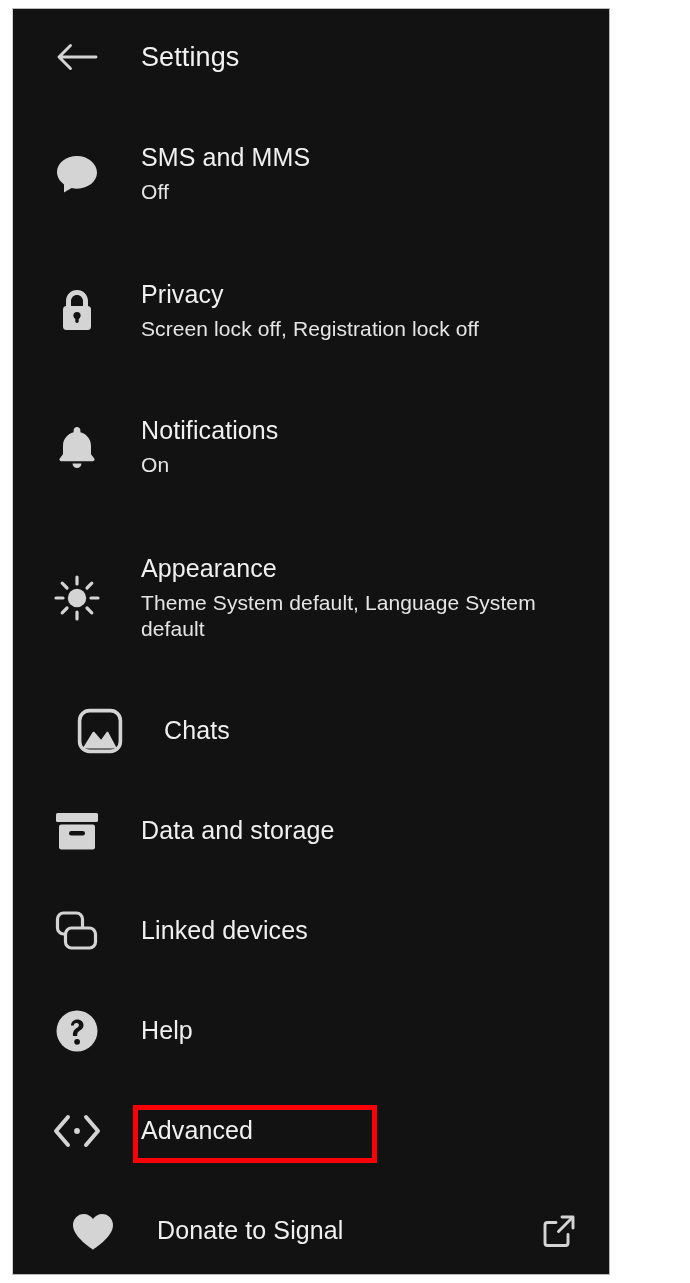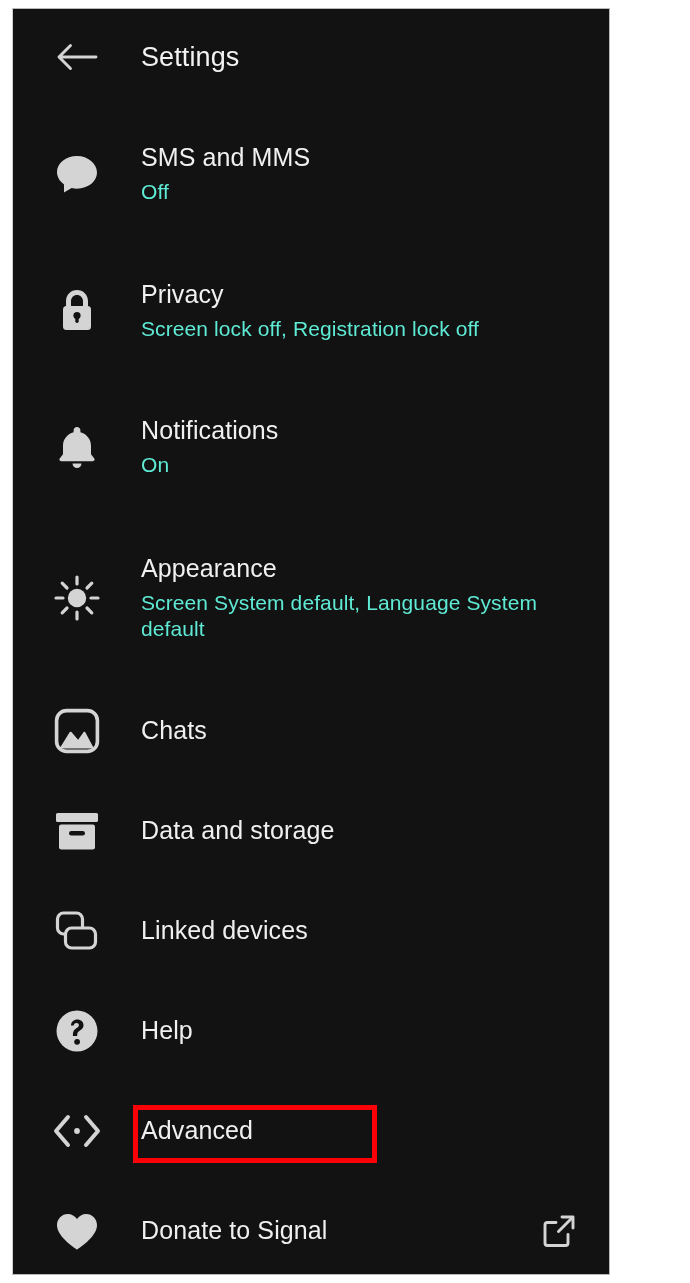--- a/index.html
+++ b/index.html
@@ -65,21 +65,21 @@
     padding-right: 60px;
   }
   .row-title {
     font-size: 25px;
     color: #f0f0f0;
     line-height: 1.18;
     letter-spacing: .1px;
   }
   .row-sub {
     font-size: 21px;
-    color: #5eead4;
+    color: #e5e5e5;
     line-height: 1.25;
     margin-top: 7px;
     letter-spacing: .1px;
   }
   .row-trailing {
     position: absolute;
     right: 32px;
     top: 50%;
     transform: translateY(-50%);
     display: flex;
@@ -176,25 +176,25 @@
               <line x1="39" y1="25" x2="46" y2="25"></line>
               <line x1="10.2" y1="10.2" x2="15" y2="15"></line>
               <line x1="35" y1="35" x2="39.8" y2="39.8"></line>
               <line x1="39.8" y1="10.2" x2="35" y2="15"></line>
               <line x1="15" y1="35" x2="10.2" y2="39.8"></line>
             </g>
           </svg>
         </div>
         <div class="row-text" style="">
           <div class="row-title">Appearance</div>
-          <div class="row-sub" style="max-width:500px;">Screen System default, Language System default</div>
-        </div>
-      </div>
-
-      <div class="row" style="min-height:100px;">
+          <div class="row-sub" style="max-width:500px;">Theme System default, Language System default</div>
+        </div>
+      </div>
+
+      <div class="row" style="min-height:100px;padding-left:23px;">
         <div class="row-icon">
           <svg width="46" height="46" viewBox="0 0 46 46">
             <rect x="2.6" y="2.6" width="40.8" height="40.8" rx="10" fill="none" stroke="#d4d4d4" stroke-width="3.6"></rect>
             <path class="fillicon" d="M7 40.5c-.6 0-1-.5-.8-1l9.4-15.3c.4-.6 1.3-.7 1.8-.1l6.7 7.6 5.4-7.4c.4-.6 1.4-.6 1.8 0l8.1 15.2c.3.5-.1 1-.7 1H7z"></path>
           </svg>
         </div>
         <div class="row-text">
           <div class="row-title">Chats</div>
         </div>
       </div>
@@ -243,21 +243,21 @@
             <path class="strokeicon" style="stroke-width:4" d="M18 6 L6 20 L18 34"></path>
             <path class="strokeicon" style="stroke-width:4" d="M36 6 L48 20 L36 34"></path>
             <circle class="fillicon" cx="27" cy="20" r="2.9"></circle>
           </svg>
         </div>
         <div class="row-text">
           <div class="row-title">Advanced</div>
         </div>
       </div>
 
-      <div class="row" style="min-height:100px;">
+      <div class="row" style="min-height:100px;padding-left:16px;">
         <div class="row-icon">
           <svg width="46" height="42" viewBox="0 0 46 42">
             <path class="fillicon" d="M23 39.5S3 27.2 3 15.2C3 8.9 7.8 4 13.8 4c3.8 0 7.2 2 9.2 5.1C25 6 28.4 4 32.2 4 38.2 4 43 8.9 43 15.2c0 12-20 24.3-20 24.3z"></path>
           </svg>
         </div>
         <div class="row-text">
           <div class="row-title">Donate to Signal</div>
         </div>
         <div class="row-trailing">
           <svg width="36" height="36" viewBox="0 0 36 36">

